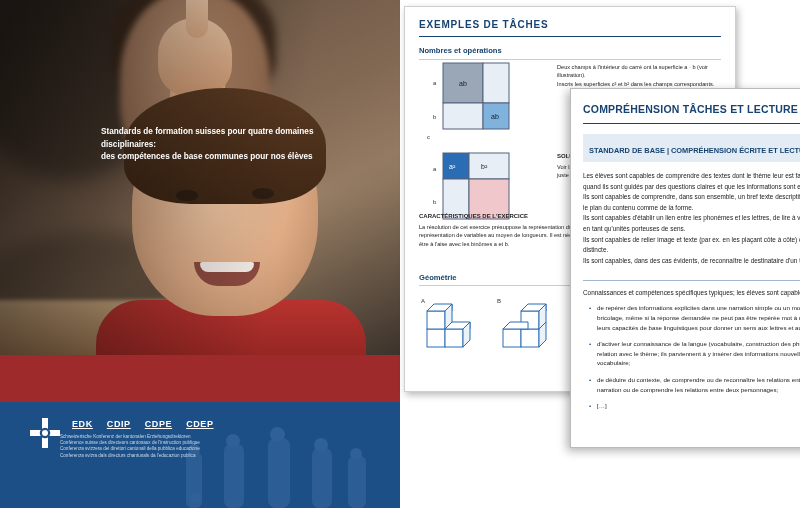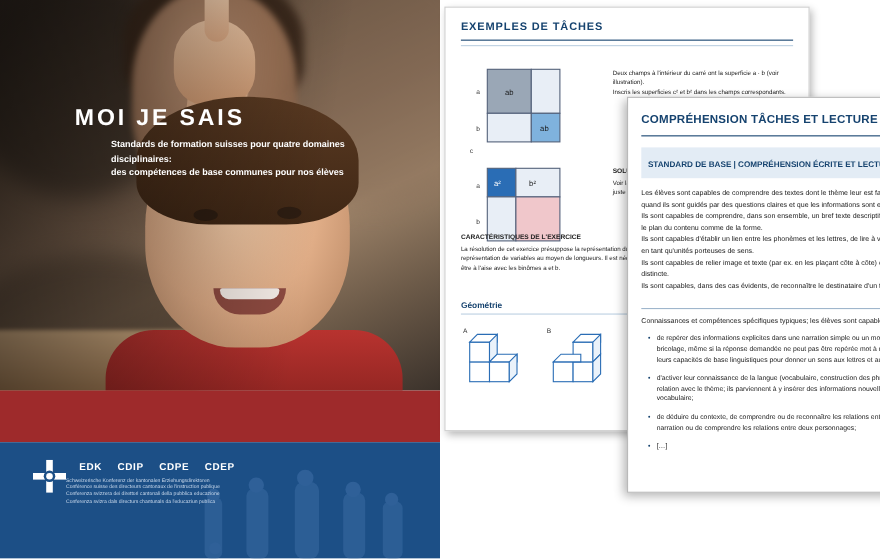--- a/index.html
+++ b/index.html
@@ -43,21 +43,21 @@
   .desk2{position:absolute;left:-10px;top:336px;width:200px;height:26px;background:#5b4staticky;}
   .photo-shade{position:absolute;left:0;top:0;width:400px;height:355px;
                background:linear-gradient(100deg,rgba(0,0,0,.55) 0%,rgba(0,0,0,.18) 46%,rgba(0,0,0,0) 70%);}
 
   .cover-title{position:absolute;left:68px;top:96px;color:#ffffff;font-size:21px;letter-spacing:2.6px;font-weight:700;}
   .cover-sub{position:absolute;left:68px;top:126px;width:250px;color:#ffffff;font-size:8.2px;line-height:12.6px;font-weight:700;margin-left:33px;}
 
   .redband{position:absolute;left:0;top:355px;width:400px;height:47px;background:#9e2a2b;}
   .bluepanel{position:absolute;left:0;top:402px;width:400px;height:106px;background:#1c4f86;overflow:hidden;}
   .edk-logo{position:absolute;left:30px;top:418px;width:30px;height:30px;}
-  .edk-names{position:absolute;left:72px;top:419px;color:#ffffff;font-size:9px;font-weight:700;letter-spacing:.6px;}
+  .edk-names{position:absolute;left:72px;top:419px;color:#ffffff;font-size:9px;font-weight:700;letter-spacing:.6px;text-decoration:underline;}
   .edk-names span{margin-right:14px;}
   .edk-lines{position:absolute;left:60px;top:434px;color:#c9d9ec;font-size:4.6px;line-height:6.2px;}
   .silh{position:absolute;bottom:0;background:#2f6098;opacity:.85;}
   .s-head{position:absolute;border-radius:50%;background:#2f6098;}
   .ball{position:absolute;left:190px;bottom:4px;width:11px;height:11px;border-radius:50%;background:#2f6098;}
 
   
   .mid{position:absolute;left:404px;top:6px;width:330px;height:384px;background:#ffffff;border:1px solid #cfcfcf;
        box-shadow:2px 3px 7px rgba(0,0,0,.28);}
   .mid h1{margin:0;padding:12px 0 0 14px;font-size:10px;letter-spacing:.8px;color:#16436f;font-weight:700;}
@@ -109,21 +109,20 @@
       <div class="boy-shirt"></div>
       <div class="boy-head"></div>
       <div class="boy-hair"></div>
       <div class="eye l"></div>
       <div class="eye r"></div>
       <div class="mouth"></div>
       <div class="teeth"></div>
       <div class="photo-shade"></div>
     </div>
 
-    <div class="cover-title">MOI JE SAIS</div>
     <div class="cover-sub" style="white-space:pre-line">Standards de formation suisses pour quatre domaines disciplinaires:
 des compétences de base communes pour nos élèves</div>
 
     <div class="redband"></div>
 
     <div class="bluepanel">
 
       <div class="silh" style="left:186px;width:16px;height:56px;border-radius:6px;"></div>
       <div class="s-head" style="left:188px;bottom:52px;width:12px;height:12px;"></div>
       <div class="silh" style="left:224px;width:20px;height:64px;border-radius:7px;"></div>
@@ -150,20 +149,21 @@
       <div>Schweizerische Konferenz der kantonalen Erziehungsdirektoren</div>
       <div>Conférence suisse des directeurs cantonaux de l'instruction publique</div>
       <div>Conferenza svizzera dei direttori cantonali della pubblica educazione</div>
       <div>Conferenza svizra dals directurs chantunals da l'educaziun publica</div>
     </div>
   </div>
 
   <div class="mid">
     <h1>EXEMPLES DE TÂCHES</h1>
     <div class="rule"></div>
+    <h2>Nombres et opérations</h2>
     <div class="rule2"></div>
 
     <svg class="fig1" width="120" height="84" viewBox="0 0 120 84">
       <rect x="22" y="4" width="40" height="40" fill="#9aa7b6" stroke="#53617a" stroke-width="1"></rect>
       <rect x="62" y="4" width="26" height="40" fill="#e8eef6" stroke="#53617a" stroke-width="1"></rect>
       <rect x="22" y="44" width="40" height="26" fill="#e8eef6" stroke="#53617a" stroke-width="1"></rect>
       <rect x="62" y="44" width="26" height="26" fill="#7fb2dd" stroke="#53617a" stroke-width="1"></rect>
       <text x="38" y="27" font-size="7" fill="#1a1a1a" font-family="Liberation Sans">ab</text>
       <text x="70" y="60" font-size="7" fill="#1a1a1a" font-family="Liberation Sans">ab</text>
       <text x="12" y="26" font-size="6" fill="#333" font-family="Liberation Sans">a</text>

